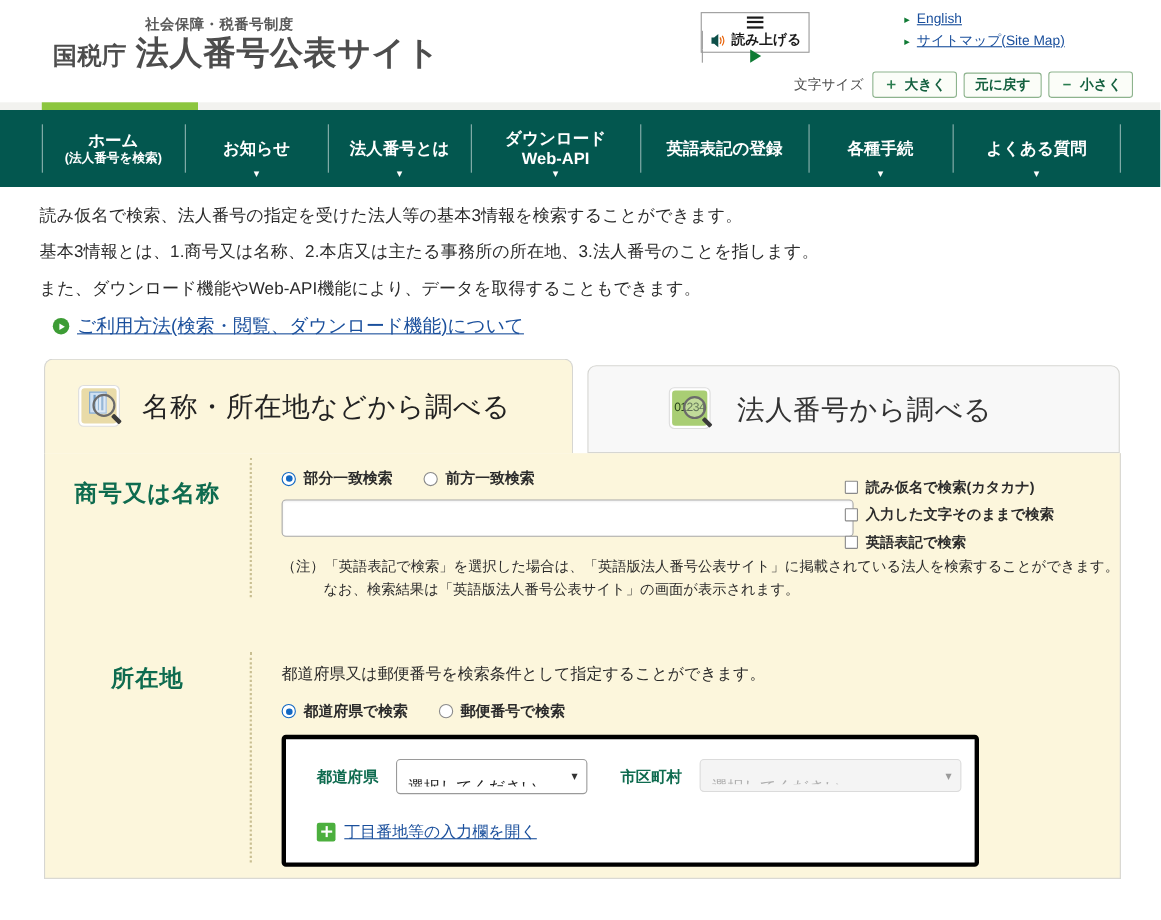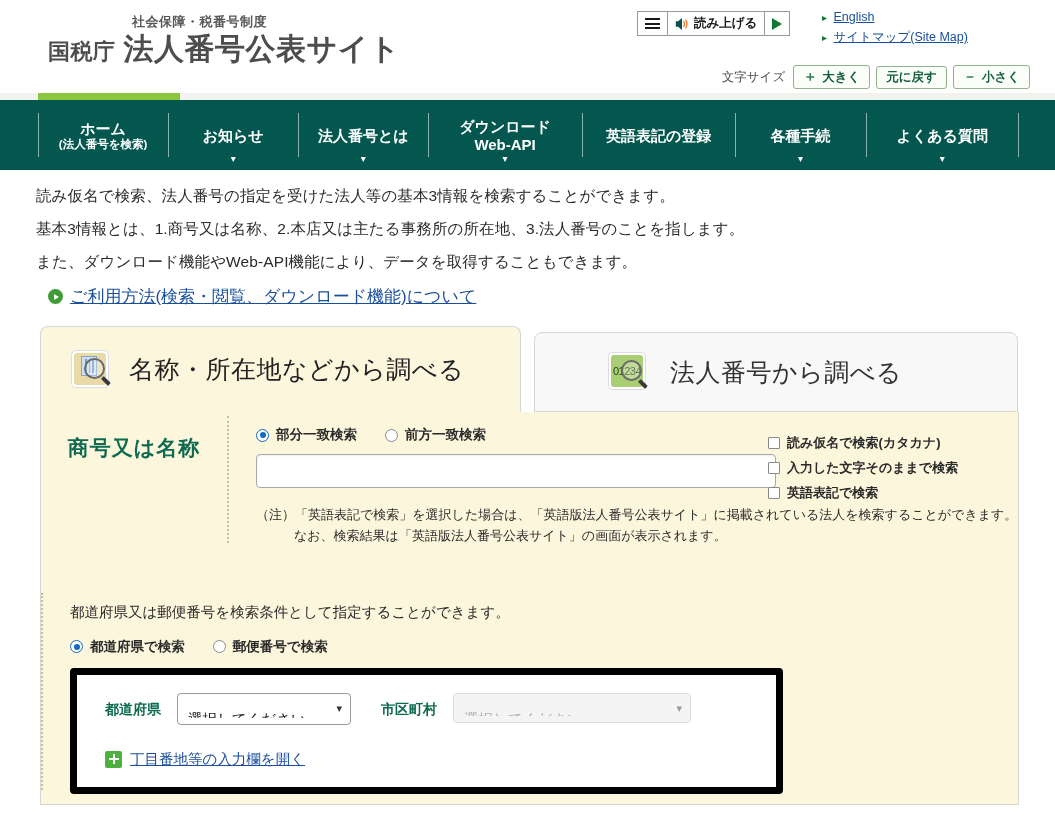--- a/index.html
+++ b/index.html
@@ -53,24 +53,25 @@
     letter-spacing: 0.5px;
   }
 
   
   .speech-widget {
     position: absolute;
     left: 637px;
     top: 11px;
     display: flex;
     align-items: stretch;
-    height: 25px;
+    height: 37px;
     border: 1px solid #9a9a9a;
     background: #ffffff;
     box-sizing: border-box;
+    flex-direction: column;
   }
   .speech-cell {
     display: flex;
     align-items: center;
     justify-content: center;
     padding: 0 7px;
     box-sizing: border-box;
   }
   .speech-cell + .speech-cell { border-left: 1px solid #9a9a9a; }
   .hamburger-icon {
@@ -509,24 +510,24 @@
   }
   .note-indent { padding-left: 38px; display: block; }
 
   .desc-line {
     font-size: 14.5px;
     color: #2b2b2b;
     margin-bottom: 16px;
   }
 
   .subpanel {
-    width: 713px;
+    width: 634px;
     margin-top: 12px;
     background: #ffffff;
-    border: 7px solid #000000;
+    border: 4px solid #000000;
     border-radius: 4px;
     padding: 18px 0 18px 28px;
     box-sizing: border-box;
   }
   .select-row {
     display: flex;
     align-items: center;
   }
   .select-label {
     font-size: 14px;
@@ -776,20 +777,23 @@
 
       <div class="note">
         <span>（注）「英語表記で検索」を選択した場合は、「英語版法人番号公表サイト」に掲載されている法人を検索することができます。</span>
         <span class="note-indent">なお、検索結果は「英語版法人番号公表サイト」の画面が表示されます。</span>
       </div>
 
     </div>
   </div>
 
   <div class="form-row" style="margin-top:42px;">
+    <div class="row-label" style="padding-top:14px;">
+      <span class="row-label-text">所在地</span>
+    </div>
     <div class="row-divider"></div>
     <div class="row-body">
 
       <div class="desc-line">都道府県又は郵便番号を検索条件として指定することができます。</div>
 
       <div class="radio-line">
         <label class="radio-opt">
           <span class="radio checked"></span>
           <span class="radio-text">都道府県で検索</span>
         </label>

